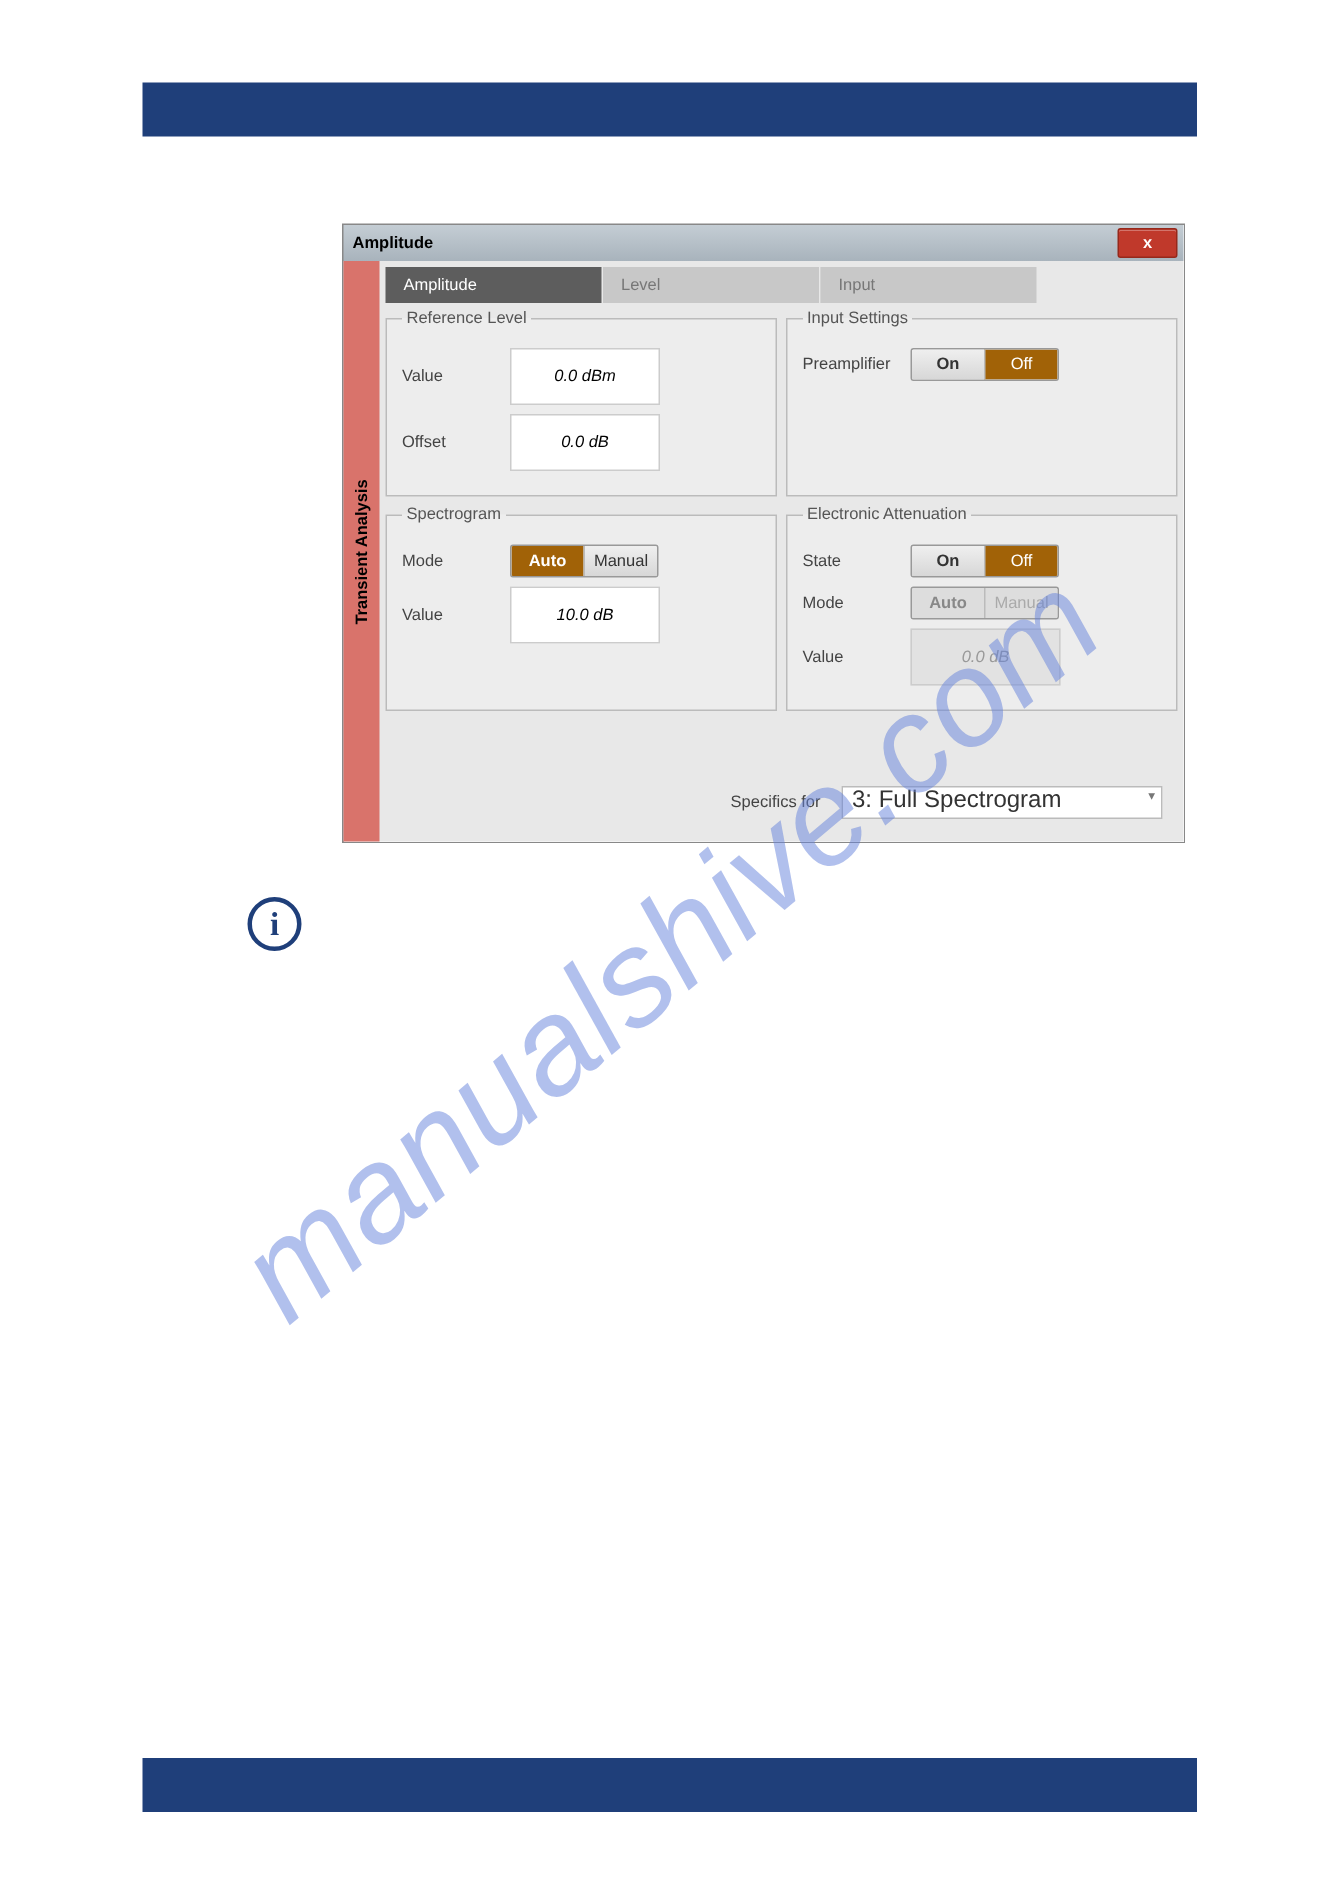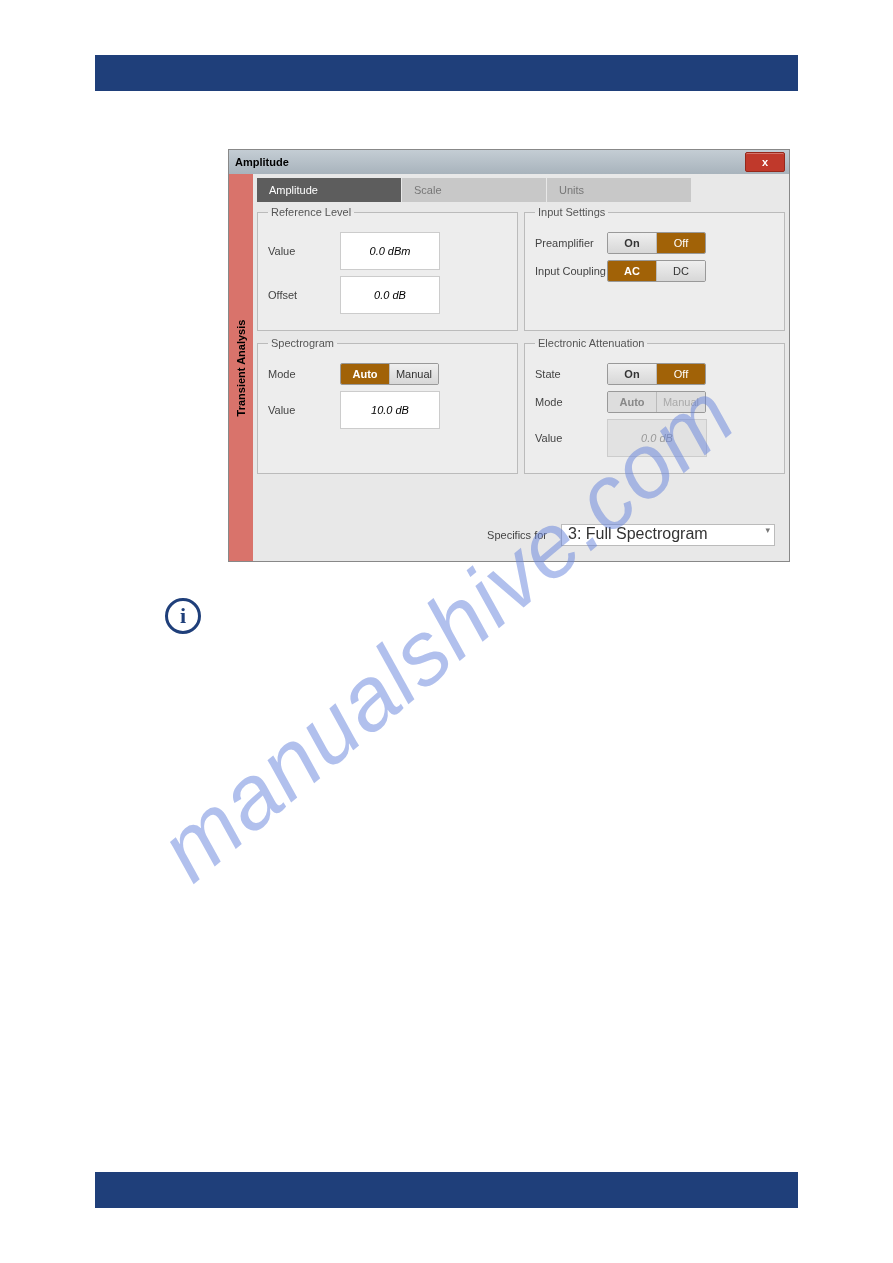--- a/index.html
+++ b/index.html
@@ -251,22 +251,22 @@
     </div>
 
     <div class="win-body">
       <div class="sidestrip">
         <span>Transient Analysis</span>
       </div>
 
       <div class="content">
         <div class="tabs">
           <div class="tab active">Amplitude</div>
-          <div class="tab muted">Scale</div>
-          <div class="tab muted">Units</div>
+          <div class="tab muted">Level</div>
+          <div class="tab muted">Input</div>
         </div>
 
         <div class="panel-area">
 
           <fieldset class="group">
             <legend>Reference Level</legend>
             <div class="row">
               <span class="lbl">Value</span>
               <input class="field" value="0.0 dBm" style="">
             </div>
@@ -276,27 +276,20 @@
             </div>
           </fieldset>
 
           <fieldset class="group">
             <legend>Input Settings</legend>
             <div class="row">
               <span class="lbl">Preamplifier</span>
               <div class="seg">
                 <div class="opt">On</div>
                 <div class="opt sel">Off</div>
-              </div>
-            </div>
-            <div class="row">
-              <span class="lbl">Input Coupling</span>
-              <div class="seg">
-                <div class="opt sel">AC</div>
-                <div class="opt">DC</div>
               </div>
             </div>
           </fieldset>
 
           <fieldset class="group">
             <legend>Spectrogram</legend>
             <div class="row">
               <span class="lbl">Mode</span>
               <div class="seg">
                 <div class="opt sel">Auto</div>

